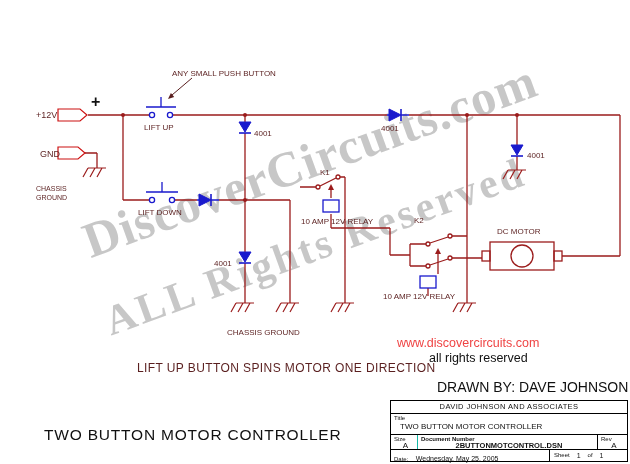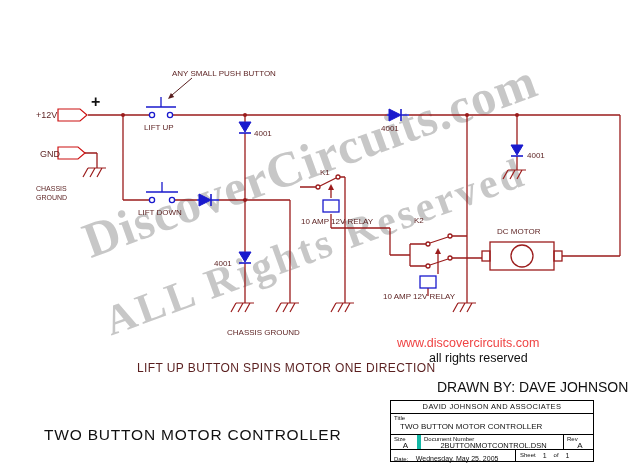--- a/index.html
+++ b/index.html
@@ -12,28 +12,28 @@
   .wm2 { left:98px; top:300px; font-size:42px; transform:rotate(-20deg); letter-spacing:3px; }
   .schem { position:absolute; left:0; top:0; }
   .schem text { font-family:"Liberation Sans", sans-serif; }
   .note { position:absolute; font-size:12px; color:#5a1f1f; letter-spacing:.4px; white-space:nowrap; }
   .note1 { left:137px; top:361px; }
   .note2 { left:131px; top:376px; }
   .site    { position:absolute; left:397px; top:336px; font-size:12.5px; color:#ef4444; }
   .rights  { position:absolute; left:429px; top:351px; font-size:12.5px; color:#111; }
   .drawnby { position:absolute; left:437px; top:379px; font-size:14px;  color:#111; }
   .main-title { position:absolute; left:44px; top:426px; font-size:15.5px; color:#111; letter-spacing:.8px; }
-  .tblock { position:absolute; left:390px; top:400px; width:204px; border:1px solid #000; color:#111; }
+  .tblock { position:absolute; left:390px; top:400px; width:238px; border:1px solid #000; color:#111; }
   .tb-company { height:12px; font-size:7.5px; text-align:center; line-height:12px; letter-spacing:.4px; }
   .tb-title { border-top:1px solid #000; height:21px; padding:1px 0 0 3px; }
   .tb-label { font-size:6px; color:#111; display:block; }
   .tb-title-text { font-size:8px; padding-left:6px; margin-top:1px; }
   .tb-mid { border-top:1px solid #000; display:flex; height:15px; }
   .tb-size { width:26px; padding:1px 0 0 3px; }
-  .tb-doc  { flex:1; border-left:4px solid #14b8a6; padding:1px 0 0 3px; }
+  .tb-doc  { flex:1; border-left:1px solid #14b8a6; padding:1px 0 0 3px;font-weight:bold; }
   .tb-rev  { width:30px; border-left:1px solid #000; padding:1px 0 0 3px; }
   .tb-val    { font-size:8px; text-align:center; line-height:7px; }
   .tb-docval { font-size:7.5px; text-align:center; line-height:7px; }
   .tb-bottom { border-top:1px solid #000; display:flex; height:12px; line-height:11px; }
   .tb-date  { flex:1; padding-left:3px; }
   .tb-sheet { width:78px; border-left:1px solid #000; padding-left:4px; display:flex; gap:7px; }
   .tb-date .tb-label, .tb-sheet .tb-label { display:inline; font-size:6px; }
   .tb-dateval  { font-size:7px; margin-left:3px; }
   .tb-sheetval { font-size:7px; }
 </style>

